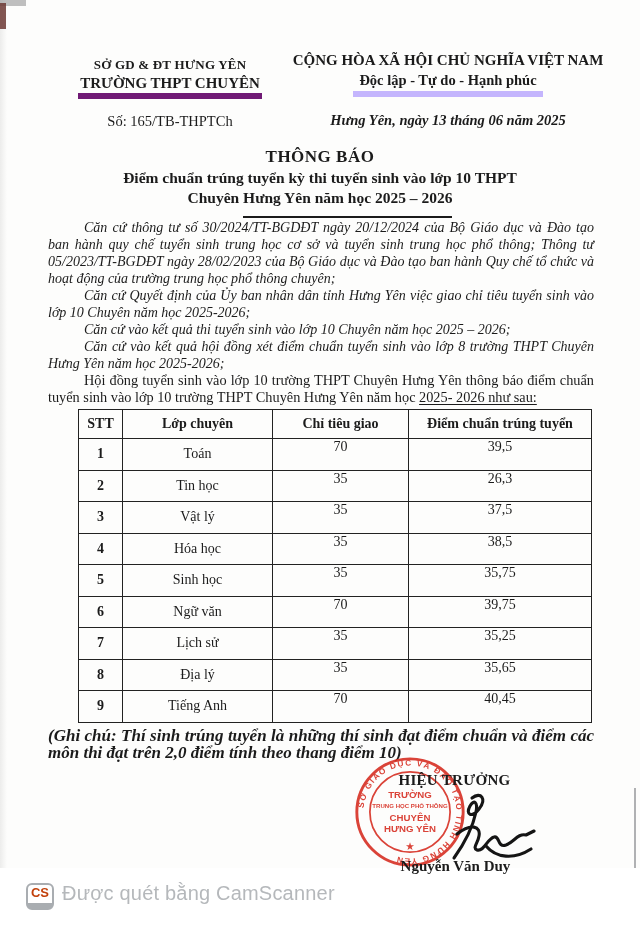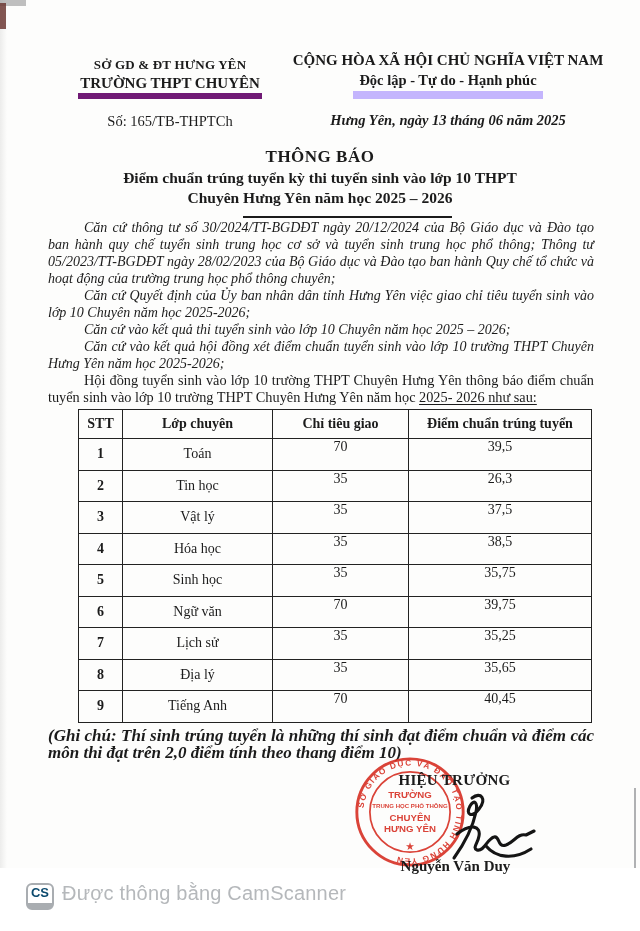--- a/index.html
+++ b/index.html
@@ -22,21 +22,21 @@
   
   .org-block { left:60px; top:57px; width:220px; text-align:center; }
   .org-line1 { font-size:13px; font-weight:bold; letter-spacing:.2px; }
   .org-line2 { font-size:15px; font-weight:bold; display:inline-block;
     border-bottom:6px solid #701a75; padding:0 2px 1px; margin-top:2px; }
   .doc-number { left:60px; top:113px; width:220px; text-align:center; font-size:14.5px; }
 
   .national-block { left:292px; top:52px; width:312px; text-align:center; }
   .nat-line1 { font-size:15px; font-weight:bold; }
   .nat-line2 { font-size:14.5px; font-weight:bold; display:inline-block;
-    border-bottom:8px solid #c4b5fd; padding:0 6px 2px; margin-top:3px; }
+    border-bottom:6px solid #c4b5fd; padding:0 6px 2px; margin-top:3px; }
   .date-line { left:292px; top:112px; width:312px; text-align:center;
     font-size:14.5px; font-style:italic; font-weight:600; }
 
   
   .title-block { left:20px; top:147px; width:600px; text-align:center; }
   .doc-title { font-size:17px; font-weight:bold; letter-spacing:.5px; }
   .doc-subtitle { font-size:15.5px; font-weight:bold; margin-top:1px; line-height:20px; }
   .sub-underline { border-bottom:2px solid #1b1b1b; padding-bottom:10px; }
 
   
@@ -71,21 +71,21 @@
   .sig-name  { left:368px; top:858px; width:175px; text-align:center;
     font-size:15px; font-weight:bold; z-index:3; }
   .stamp { left:352px; top:754px; width:116px; height:116px; z-index:2; opacity:.88; }
   .stamp svg { display:block; }
   .signature-scribble { left:428px; top:792px; width:112px; height:72px; z-index:4; }
 
   
   .footer-bar { left:0; top:868px; width:640px; height:63px; background:#ffffff; }
   .cs-badge { left:26px; top:883px; width:28px; height:27px;
     border:2.5px solid #a9adb1; border-bottom-width:7px; border-radius:6px;
-    color:#0c4a6e; font-family:"Liberation Sans", sans-serif; font-weight:bold;
+    color:#c2410c; font-family:"Liberation Sans", sans-serif; font-weight:bold;
     font-size:13px; text-align:center; line-height:16px; background:#fff; }
   .scan-text { left:62px; top:882px; font-family:"Liberation Sans", sans-serif;
     font-size:20px; color:#b5b8bb; letter-spacing:.2px; }
 </style>
 </head>
 <body>
 
 <div class="abs edge-shadow-left"></div>
 <div class="abs corner-mark-gray"></div>
 <div class="abs corner-mark-red"></div>
@@ -110,21 +110,21 @@
   <div class="doc-subtitle">
     <div>Điểm chuẩn trúng tuyển kỳ thi tuyển sinh vào lớp 10 THPT</div>
     <div><span>Chuyên </span><span class="sub-underline">Hưng Yên năm học 2025 – 2026</span></div>
   </div>
 </div>
 
 <div class="abs body-text">
   <p>Căn cứ thông tư số 30/2024/TT-BGDĐT ngày 20/12/2024 của Bộ Giáo dục và Đào tạo ban hành quy chế tuyển sinh trung học cơ sở và tuyển sinh trung học phổ thông; Thông tư 05/2023/TT-BGDĐT ngày 28/02/2023 của Bộ Giáo dục và Đào tạo ban hành Quy chế tổ chức và hoạt động của trường trung học phổ thông chuyên;</p>
   <p>Căn cứ Quyết định của Ủy ban nhân dân tỉnh Hưng Yên việc giao chỉ tiêu tuyển sinh vào lớp 10 Chuyên  năm học 2025-2026;</p>
   <p>Căn cứ vào kết quả thi tuyển sinh vào lớp 10 Chuyên  năm học 2025 – 2026;</p>
-  <p>Căn cứ vào kết quả hội đồng xét điểm chuẩn tuyển sinh vào lớp 10 trường THPT Chuyên Hưng Yên năm học 2025-2026;</p>
+  <p>Căn cứ vào kết quả hội đồng xét điểm chuẩn tuyển sinh vào lớp 8 trường THPT Chuyên Hưng Yên năm học 2025-2026;</p>
   <p class="upright"><span>Hội đồng tuyển sinh vào lớp 10 trường THPT Chuyên Hưng Yên thông báo điểm chuẩn tuyển sinh vào lớp 10 trường THPT Chuyên Hưng Yên năm học </span><span class="closing-underline">2025- 2026 như sau:</span></p>
 </div>
 
 <div class="abs score-table-wrap">
   <table class="score-table">
     <colgroup>
       <col class="col-stt">
         <col class="col-class">
         <col class="col-quota">
         <col class="col-score">
@@ -223,13 +223,13 @@
       <path d="M29,42 C43,31 53,34 51,44 C50,51 44,56 49,58 C56,60 59,47 66,45 C72,43 69,56 78,53 C86,50 90,41 98,43 L106,39"></path>
       <path d="M58,54 C68,66 86,68 103,57"></path>
     </g>
   </svg>
 </div>
 
 <div class="abs sig-name">Nguyễn Văn Duy</div>
 
 <div class="abs footer-bar"></div>
 <div class="abs cs-badge">CS</div>
-<div class="abs scan-text">Được thông bằng CamScanner</div>
+<div class="abs scan-text">Được quét bằng CamScanner</div>
 
 </body></html>

